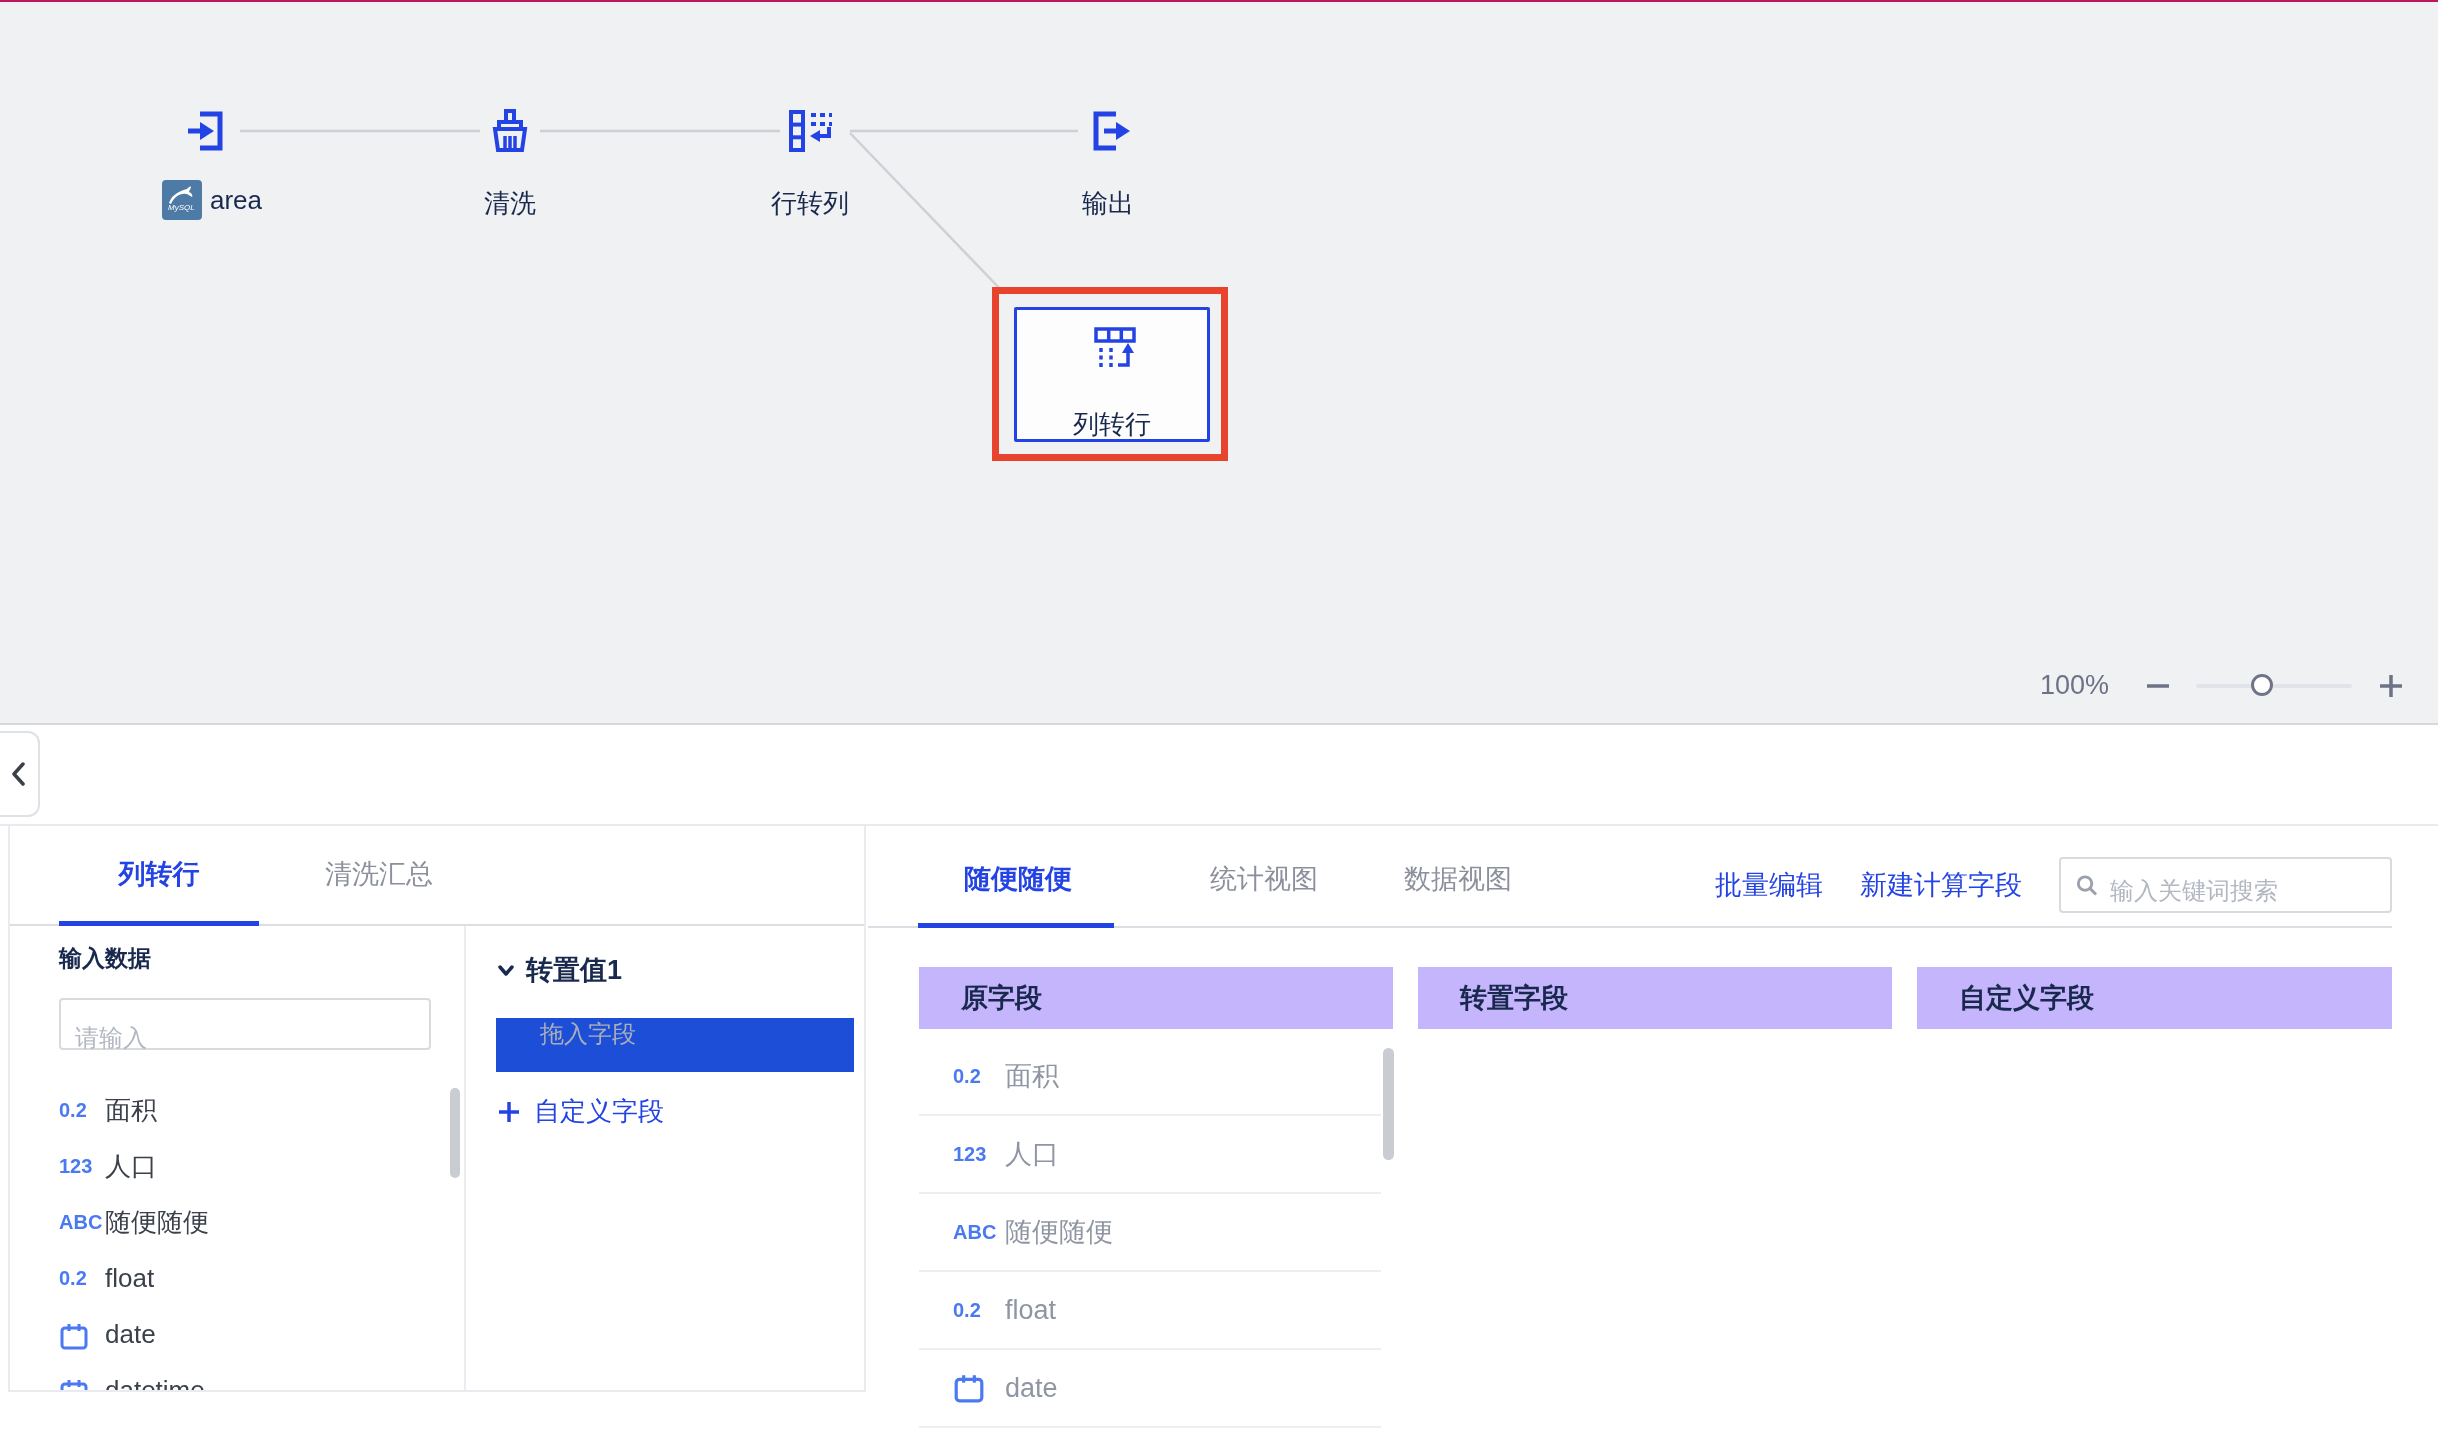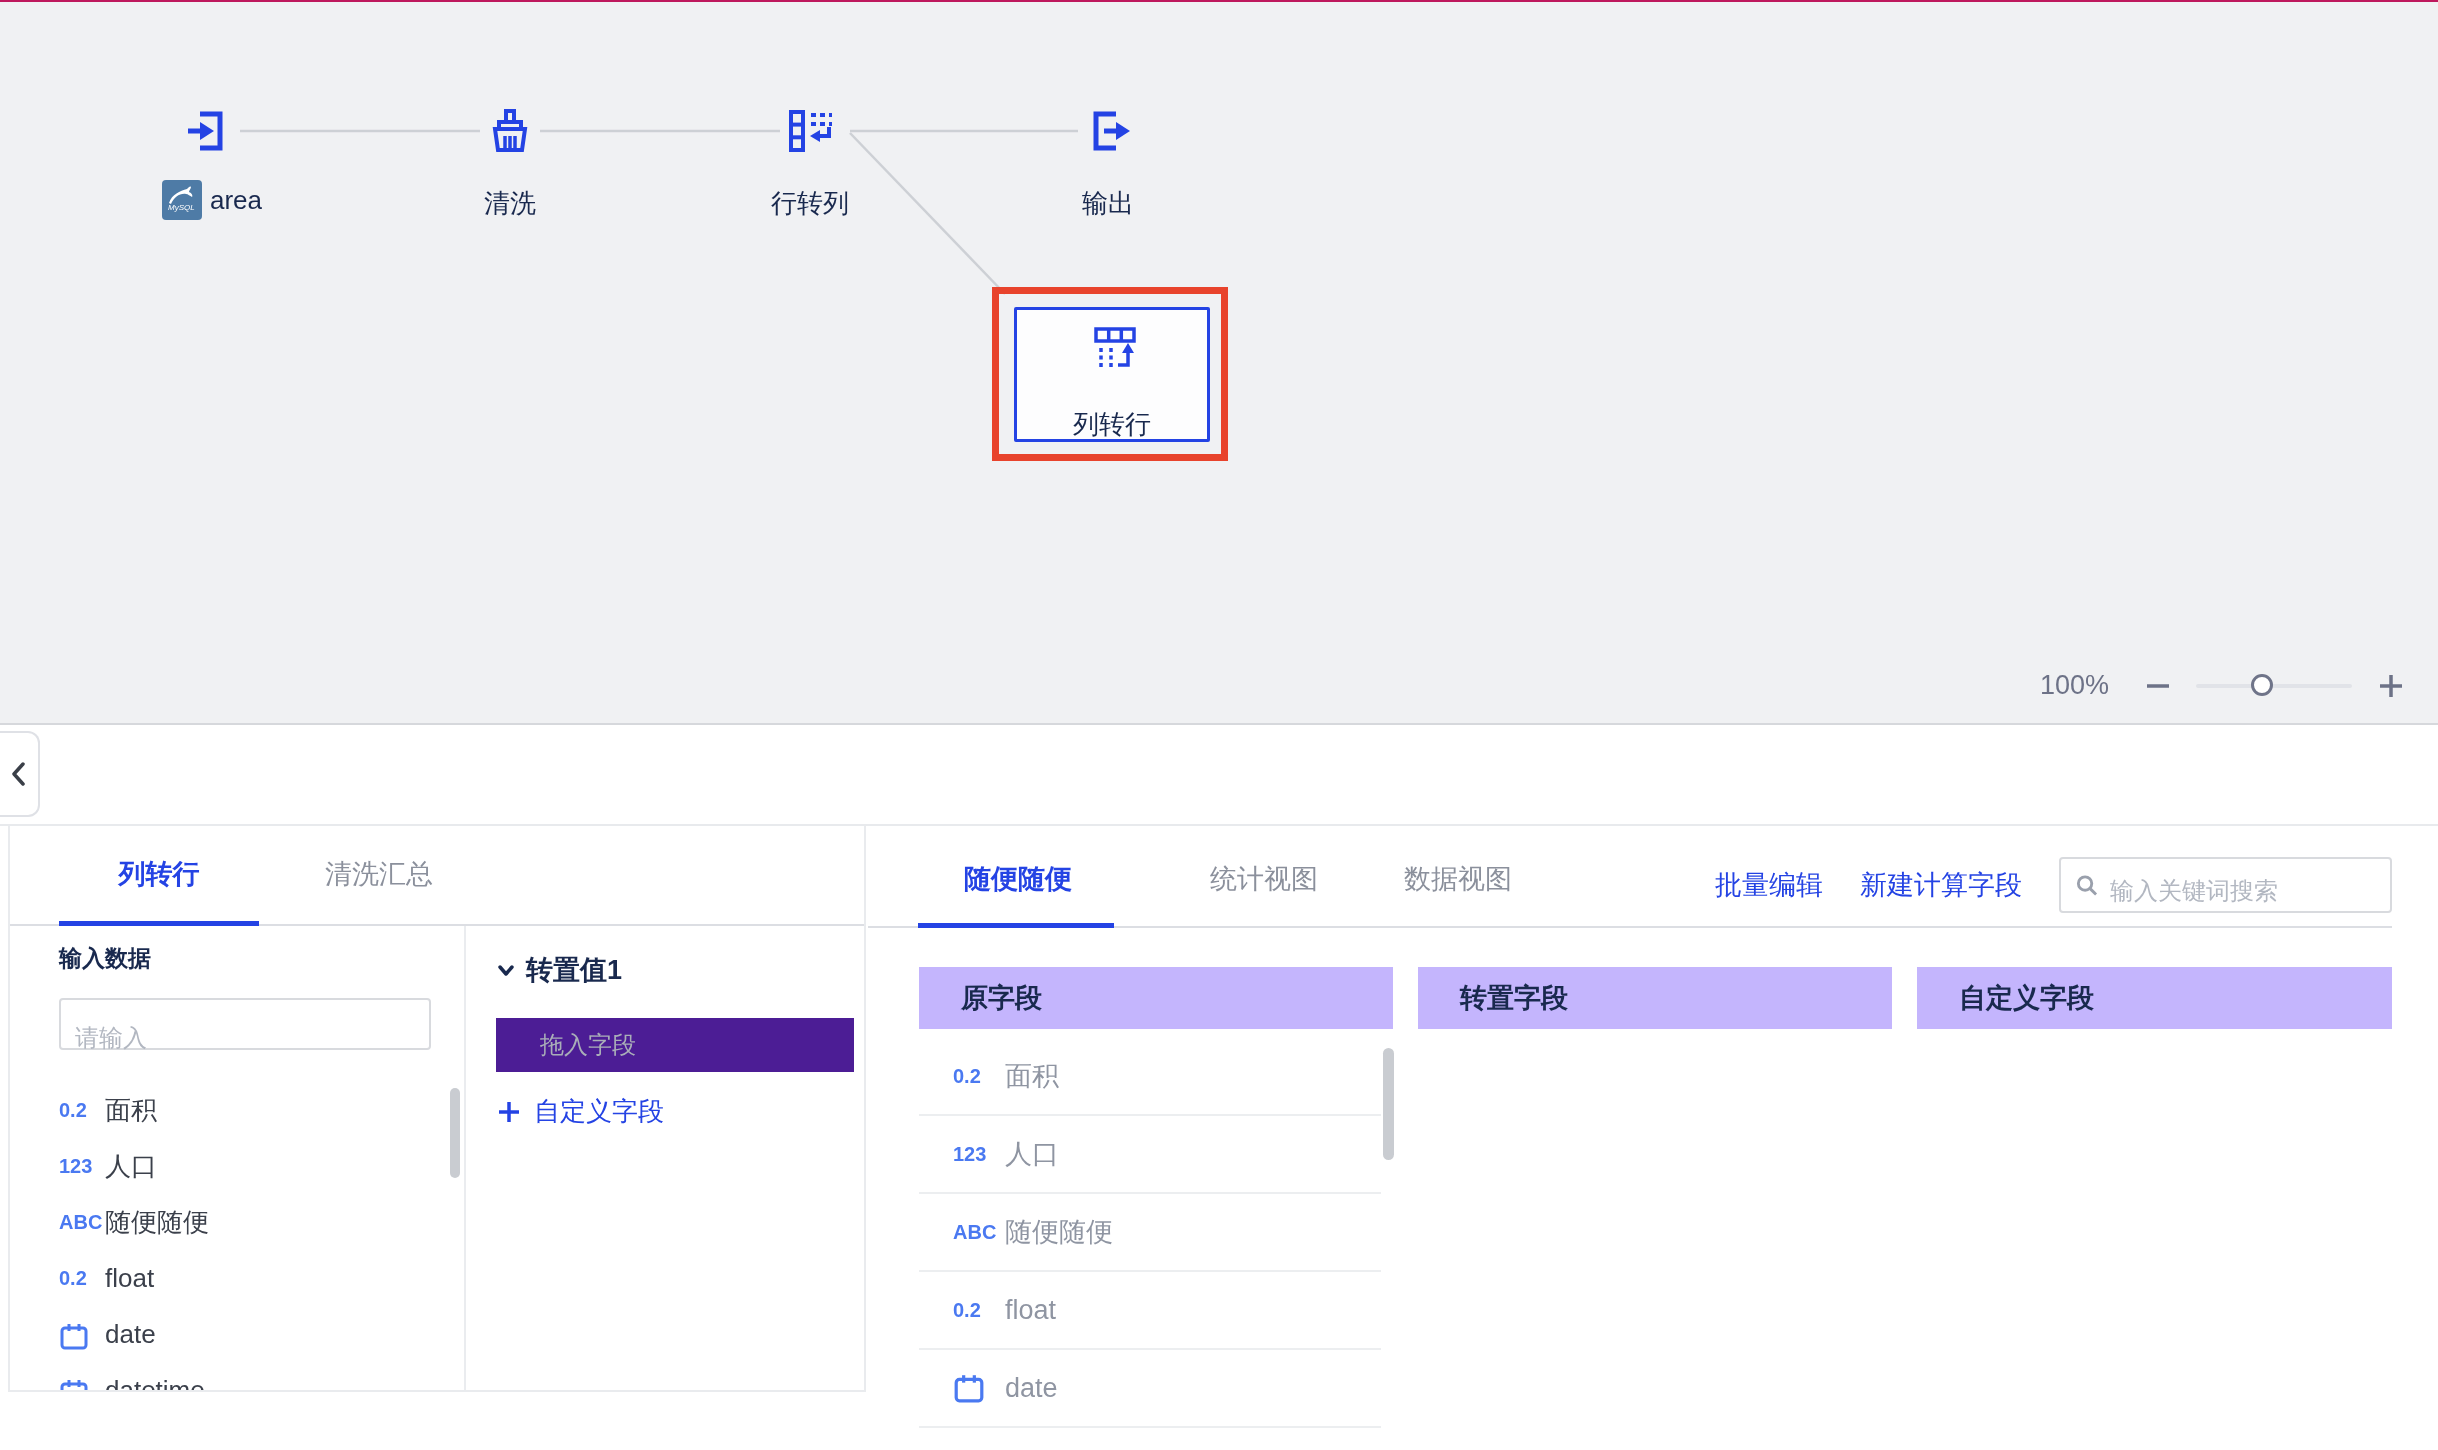--- a/index.html
+++ b/index.html
@@ -49,21 +49,21 @@
   #left-search{position:absolute;left:49px;top:172px;width:372px;height:52px;flex-direction:column;}
   .search-box input{border:none;outline:none;font-size:24px;color:#434852;width:100%;background:transparent;font-family:inherit;margin-top:12px;}
   .search-box input::placeholder{color:#b2b7c1;}
   .lfield{position:absolute;left:49px;width:380px;height:56px;display:flex;align-items:center;}
   .fbadge{width:46px;font-size:20px;font-weight:600;color:var(--badge-blue);flex:none;}
   .fbadge svg{margin-top:4px;}
   .lfield .fname{font-size:26px;color:#3b404b;}
   #left-scrollbar{position:absolute;left:440px;top:262px;width:10px;height:90px;background:#c9ccd1;border-radius:6px;}
   #mid-divider{position:absolute;left:454px;top:100px;width:2px;height:464px;background:#eaecef;}
   #transpose-head{position:absolute;left:486px;top:126px;display:flex;align-items:center;gap:10px;color:var(--navy);font-size:27px;font-weight:600;}
-  #dropzone{position:absolute;left:486px;top:192px;width:358px;height:54px;background:#4c1d95;display:flex;align-items:center;}
+  #dropzone{position:absolute;left:486px;top:192px;width:358px;height:54px;background:#1d4ed8;display:flex;}
   #dropzone span{margin-left:44px;font-size:24px;color:#a9aeb8;}
   #add-transpose{position:absolute;left:486px;top:268px;display:flex;align-items:center;gap:12px;color:var(--accent);font-size:26px;cursor:pointer;}
 
   
   #right-tabline{position:absolute;left:868px;top:926px;width:1524px;height:2px;background:var(--border);}
   #right-tab-bar{position:absolute;left:918px;top:923px;width:196px;height:5px;background:var(--accent);}
   .rtab{position:absolute;top:861px;width:200px;text-align:center;font-size:27px;color:var(--gray-text);cursor:pointer;}
   .rtab.active{color:var(--accent);font-weight:700;}
   .action-link{position:absolute;top:867px;font-size:27px;color:var(--accent);cursor:pointer;}
   #right-search{position:absolute;left:2059px;top:857px;width:333px;height:56px;}

